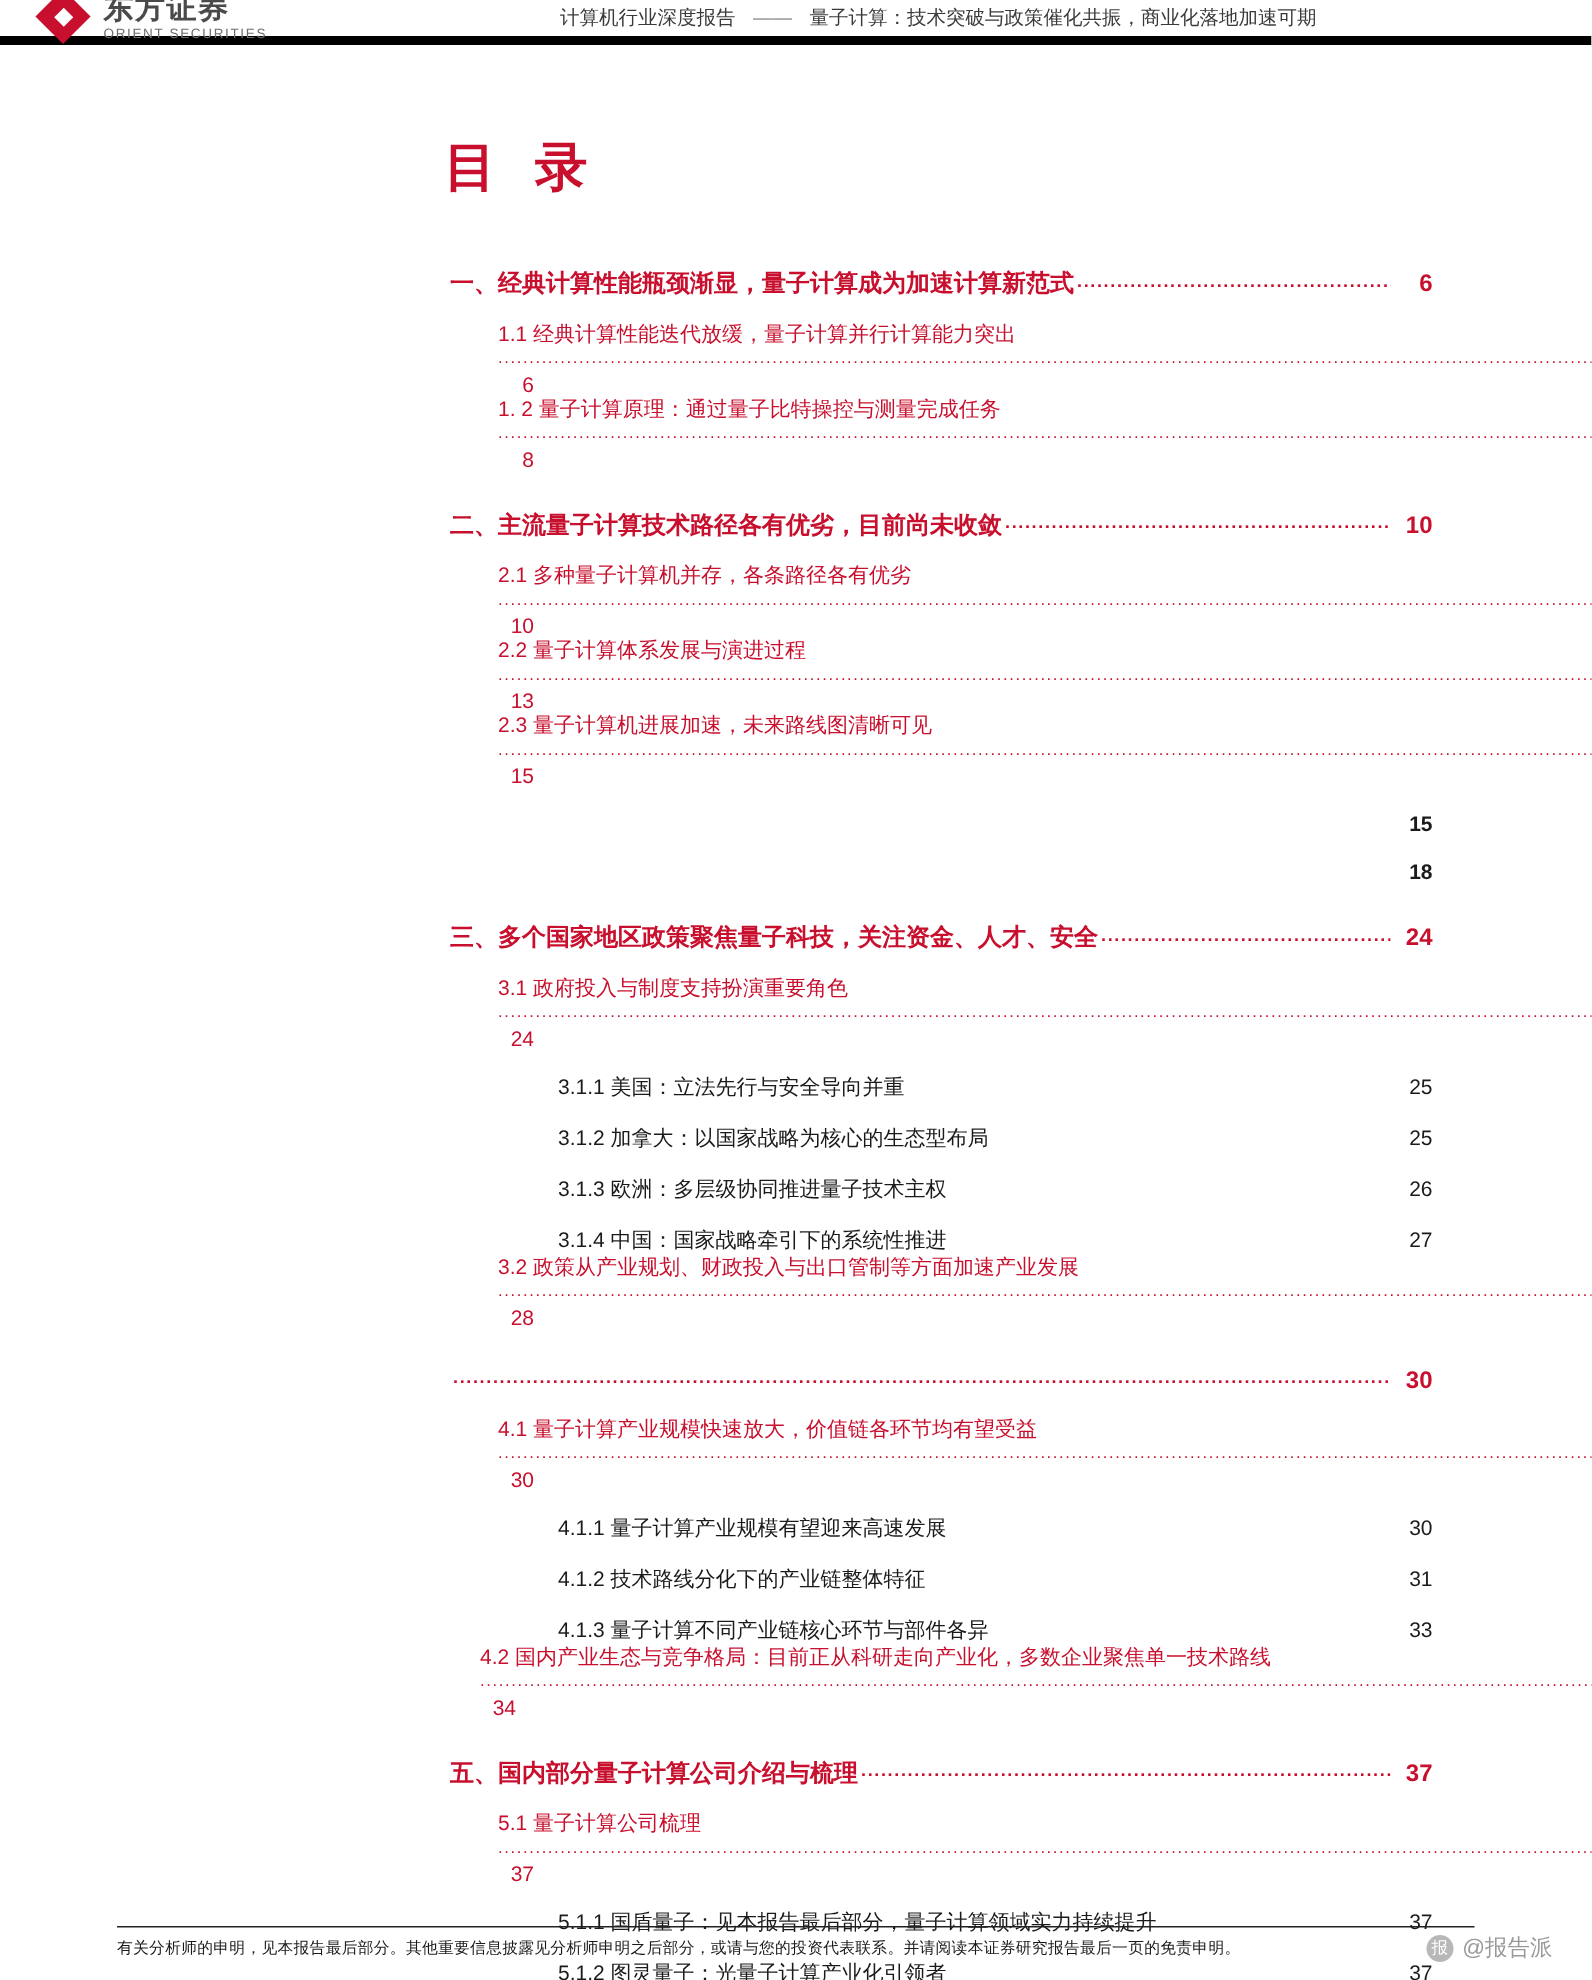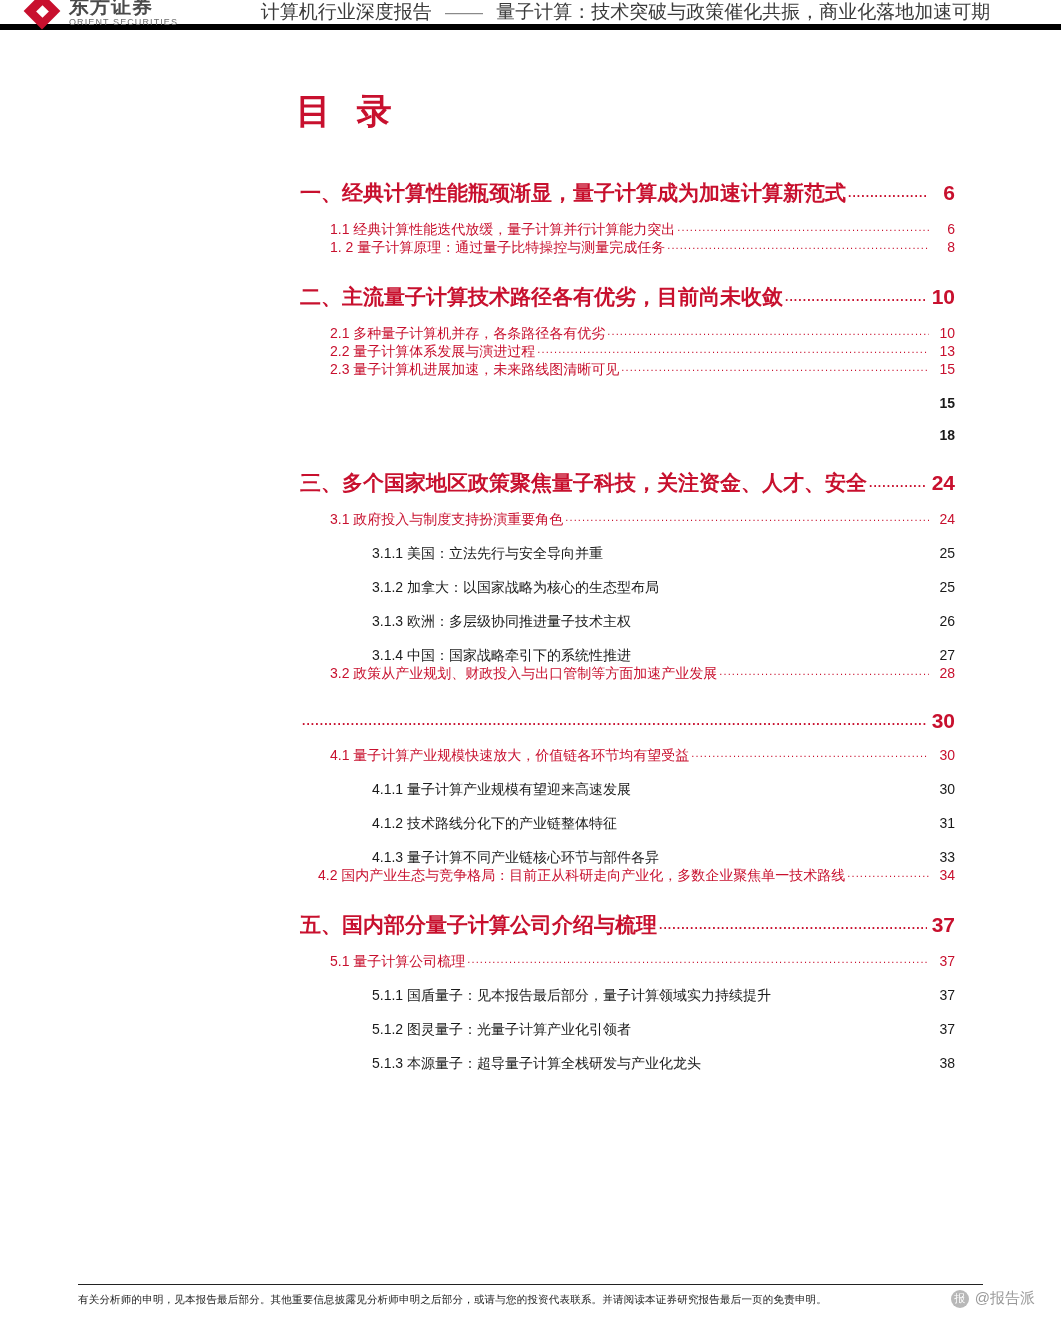--- a/index.html
+++ b/index.html
@@ -70,21 +70,21 @@
   .logo-en {
     font-size: 9px;
     color: #6d6d6d;
     letter-spacing: 1.1px;
     white-space: nowrap;
     margin-top: 1px;
   }
   .header-title {
     flex: 1 1 auto;
     text-align: center;
-    font-size: 19px;
+    font-size: 13px;
     color: #3a3a3a;
     white-space: nowrap;
     padding-right: 40px;
   }
   .header-title .sep {
     margin: 0 8px;
     color: #8a8a8a;
   }
 
   
@@ -129,33 +129,34 @@
   }
   .toc-leader.blank::after { content: ""; }
   .toc-page {
     flex: 0 0 auto;
     text-align: right;
   }
 
   
   .lvl1 {
     margin-top: 26px;
-    font-size: 21px;
+    font-size: 16px;
     font-weight: bold;
     color: #c8102e;
   }
   .lvl1 .toc-page { color: #c8102e; min-width: 26px; }
   .lvl1 .toc-leader.dots::after { color: #c8102e; }
 
   
   .lvl2 {
     margin-top: 14px;
     margin-left: 30px;
     font-size: 14px;
     color: #c8102e;
+    flex-direction: column;
   }
   .lvl2 .toc-page { color: #c8102e; min-width: 24px; }
   .lvl2 .toc-leader.dots::after { color: #c8102e; font-size: 11px; }
 
   
   .lvl3 {
     margin-top: 16px;
     margin-left: 72px;
     font-size: 14px;
     color: #1a1a1a;

